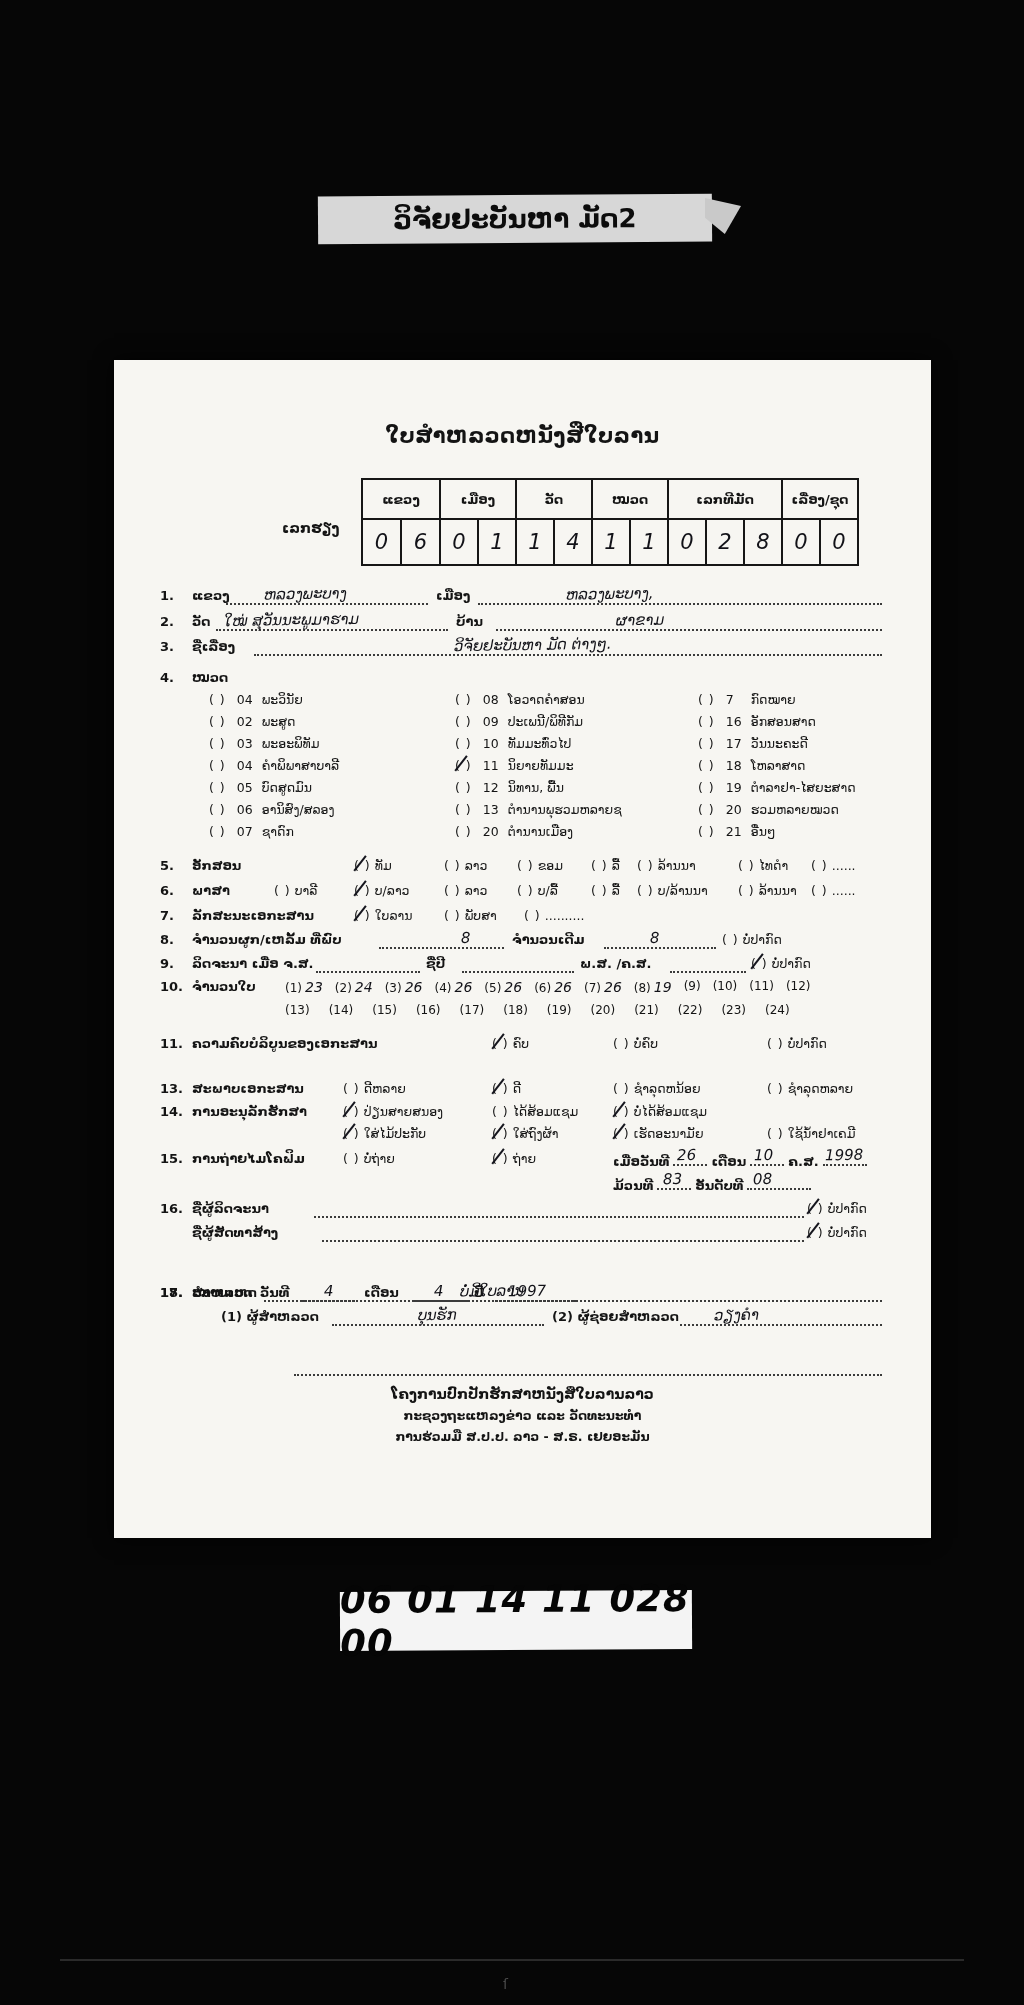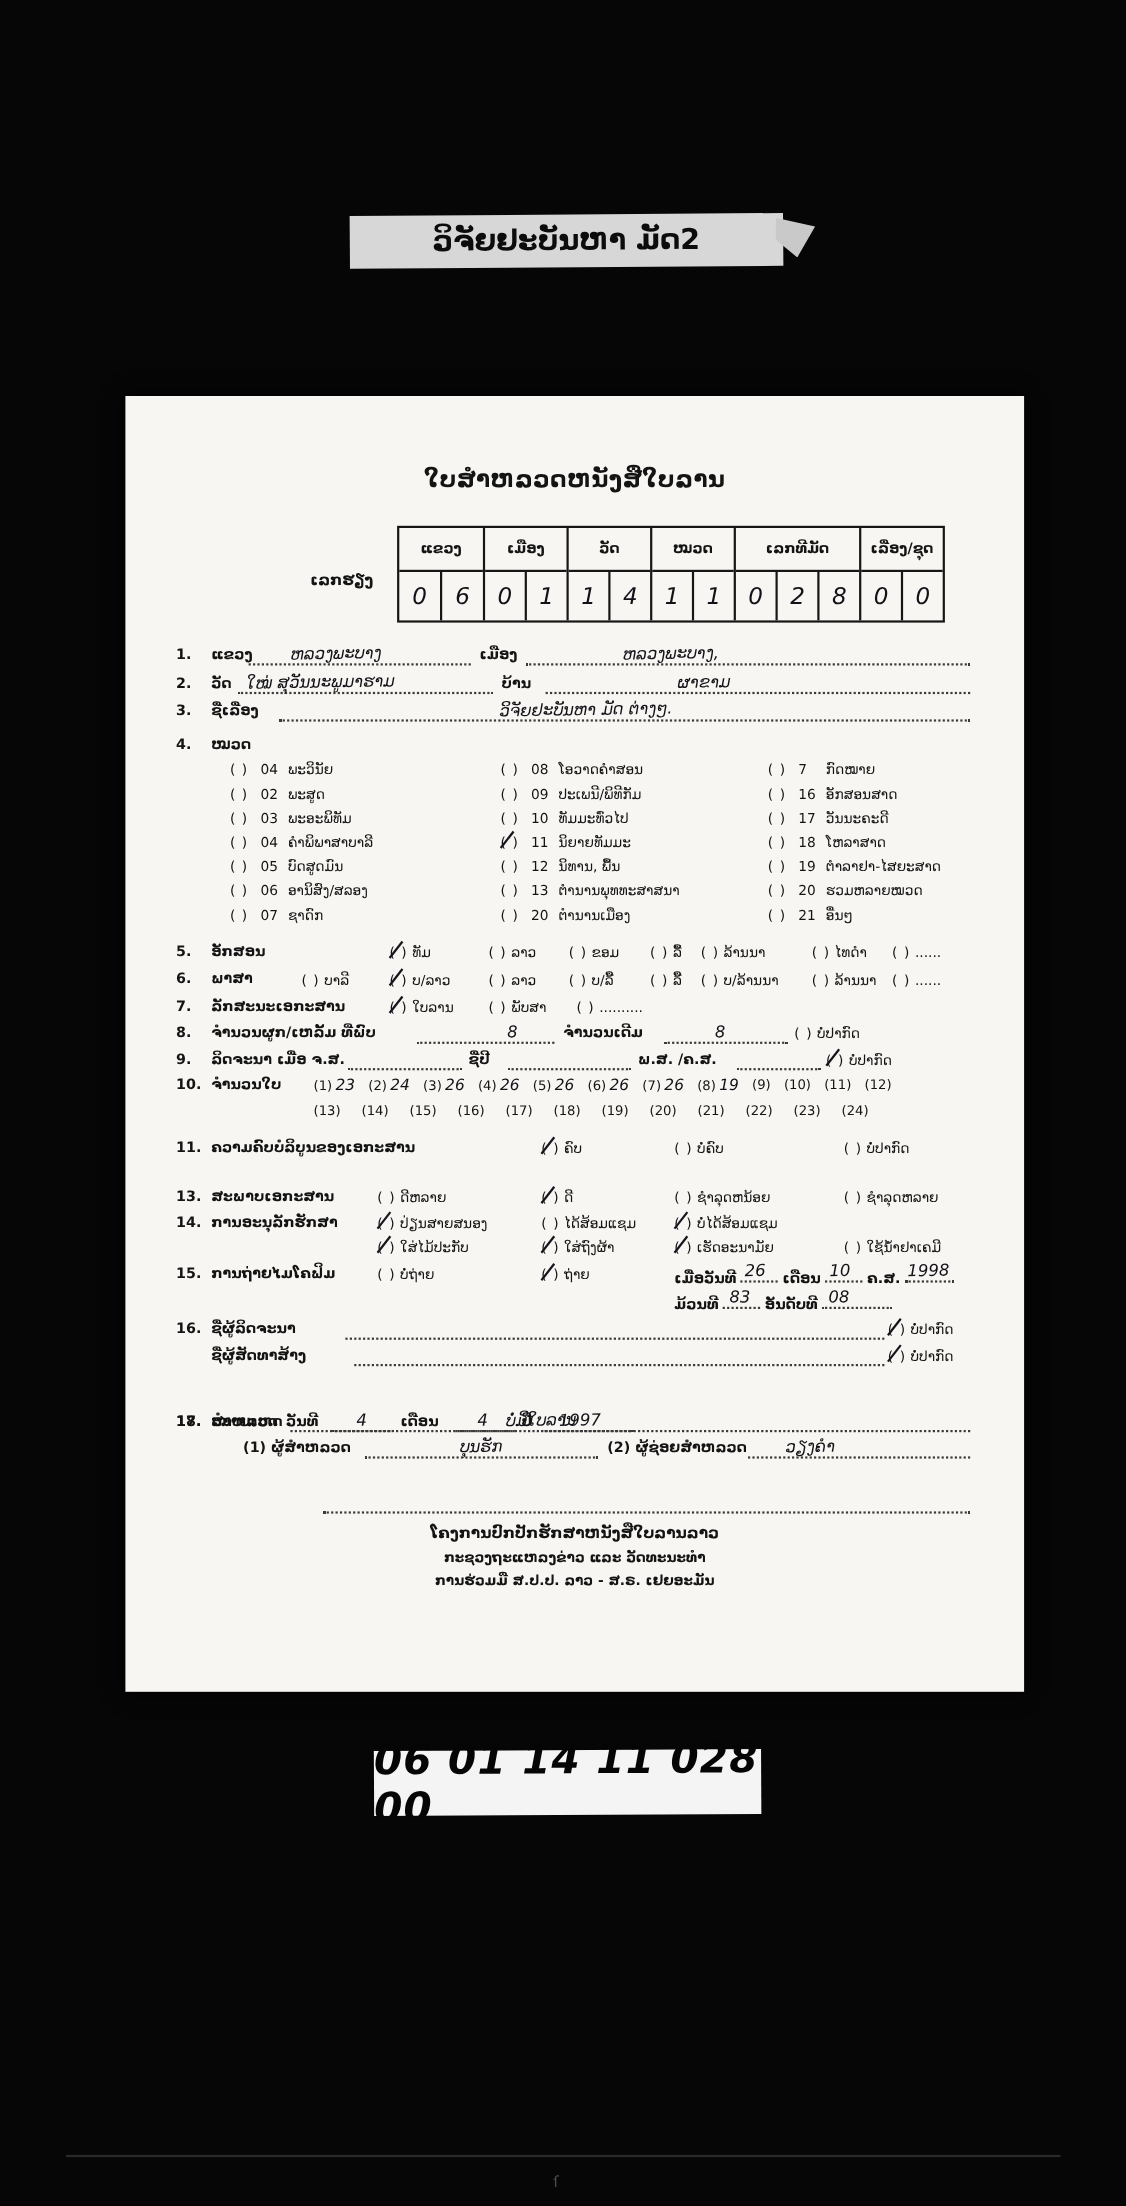--- a/index.html
+++ b/index.html
@@ -196,21 +196,21 @@
           <span>ນິຍາຍທັມມະ</span>
         </div>
       <div class="o4">
           <span class="p">( )</span>
           <span class="n">12</span>
           <span>ນິທານ, ພື້ນ</span>
         </div>
       <div class="o4">
           <span class="p">( )</span>
           <span class="n">13</span>
-          <span>ຕຳນານພຸທທະສາສນາ</span>
+          <span>ຕຳນານພຸຮວມຫລາຍຊ</span>
         </div>
       <div class="o4">
           <span class="p">( )</span>
           <span class="n">20</span>
           <span>ຕຳນານເມືອງ</span>
         </div>
     </div>
     <div class="col" style="left:584px">
       <div class="o4">
           <span class="p">( )</span>

